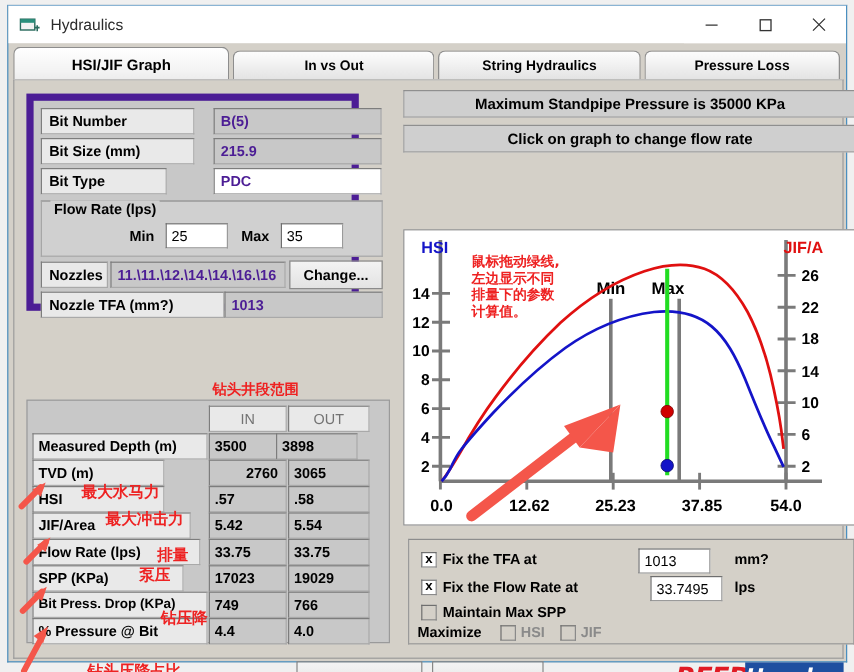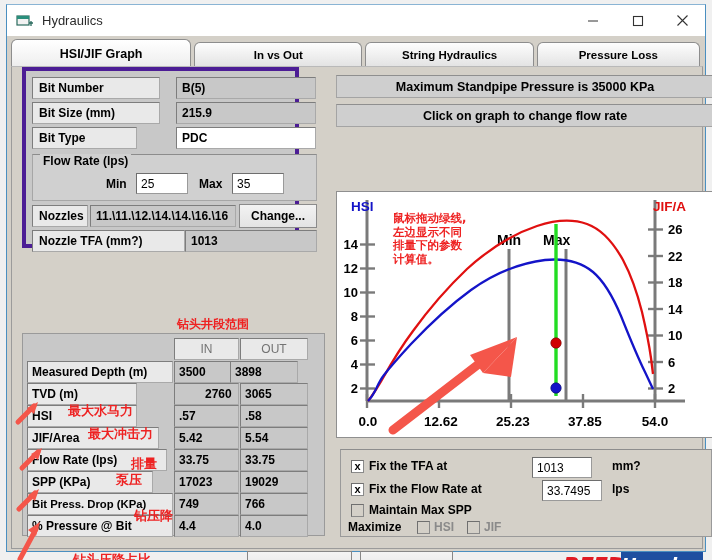--- a/index.html
+++ b/index.html
@@ -92,24 +92,24 @@
     left: 4px; top: 61px;
     width: 692px; height: 483px;
     background: #d4d0c8;
     border: 1px solid #9b9b9b;
     border-top: 1px solid #b9b9b9;
   }
 
   
   .leftpanel {
     position: absolute;
-    left: 10px; top: 0;
+    left: 10px; top: 11px;
     width: 277px; height: 181px;
     background: #c8c8c8;
-    border: 4px solid #4c1d95;
+    border: 6px solid #4c1d95;
   }
   .flabel {
     position: absolute;
     height: 22px;
     background: #e9e9e9;
     border: 1px solid #a9a9a9;
     border-top-color: #7d7d7d;
     border-left-color: #7d7d7d;
     display: flex; align-items: center;
     padding-left: 6px;
@@ -117,21 +117,21 @@
   }
   .fvalue {
     position: absolute;
     height: 22px;
     background: #c8c8c8;
     border: 1px solid #a9a9a9;
     border-top-color: #7d7d7d;
     border-left-color: #7d7d7d;
     display: flex; align-items: center;
     padding-left: 5px;
-    font-size: 12px; font-weight: bold; color: #000000;
+    font-size: 12px; font-weight: bold; color: #4c1d95;
   }
   .fvalue.white { background: #ffffff; }
 
   .groupbox {
     position: absolute;
     border: 1px solid #a6a6a6;
     border-top-color: #8c8c8c;
     background: #d0d0d0;
   }
   .groupbox-title {

